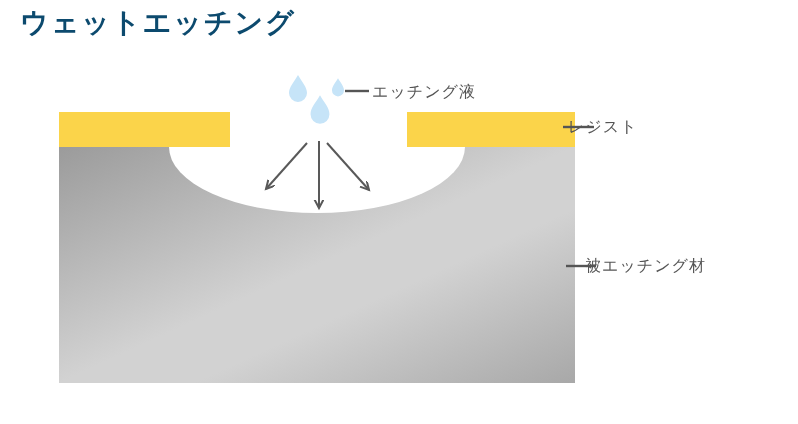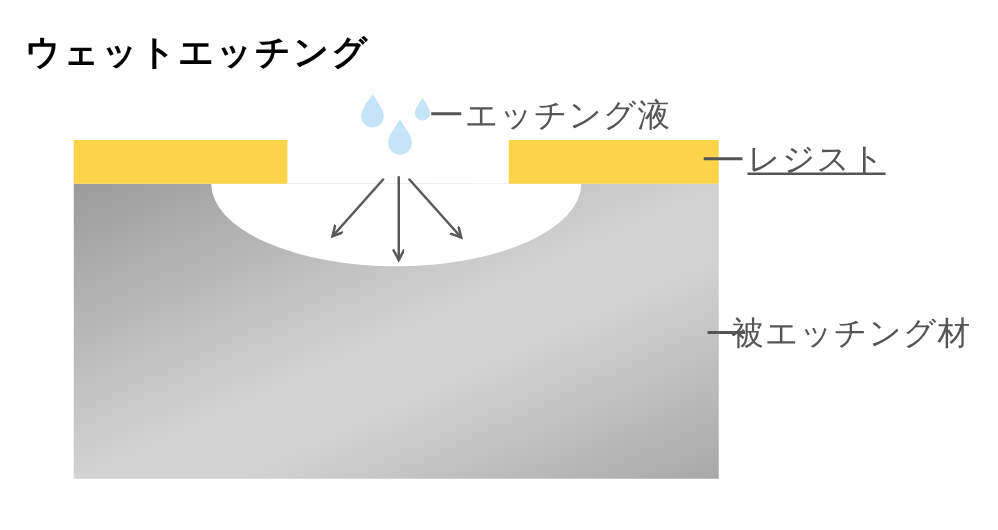--- a/index.html
+++ b/index.html
@@ -6,40 +6,40 @@
   body {
     width: 798px; height: 424px;
     background: #ffffff;
     position: relative;
     overflow: hidden;
     font-family: "Liberation Sans", "DejaVu Sans", sans-serif;
   }
   .stage { position: absolute; inset: 0; }
   .title {
     position: absolute;
-    left: 20px; top: 23px;
+    left: 20px; top: 4px;
     margin: 0;
     font-size: 28px;
     font-weight: bold;
     letter-spacing: 2px;
-    color: #000000;
+    color: #0c4a6e;
     white-space: nowrap;
     text-align: center;
   }
   .diagram-svg { position: absolute; left: 0; top: 0; }
   .callout-label {
     position: absolute;
-    font-size: 26px;
+    font-size: 16px;
     line-height: 26px;
     letter-spacing: 1px;
     color: #555555;
     white-space: nowrap;
   }
   .label-etchant  { left: 372px; top: 79px; }
-  .label-resist   { left: 598px; top: 114px; text-decoration: underline; }
+  .label-resist   { left: 568px; top: 114px; }
   .label-substrate{ left: 585px; top: 253px; }
   .connectors line { stroke-width: 2.4; }
   .arrows line { stroke-width: 2; fill: none; }
 </style>
 </head>
 <body>
 
 <div class="stage">
 
   <h1 class="title">ウェットエッチング</h1>

